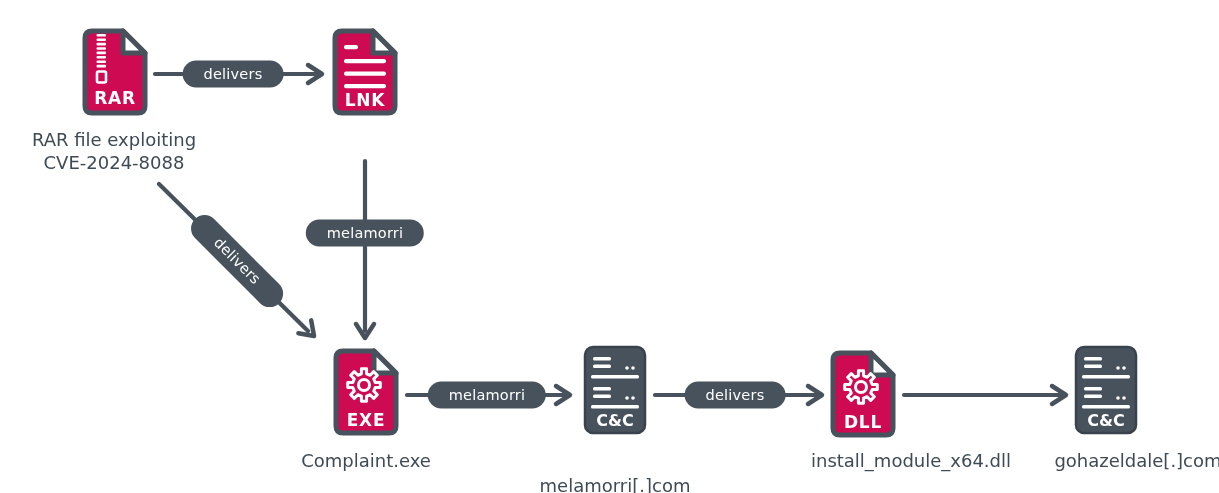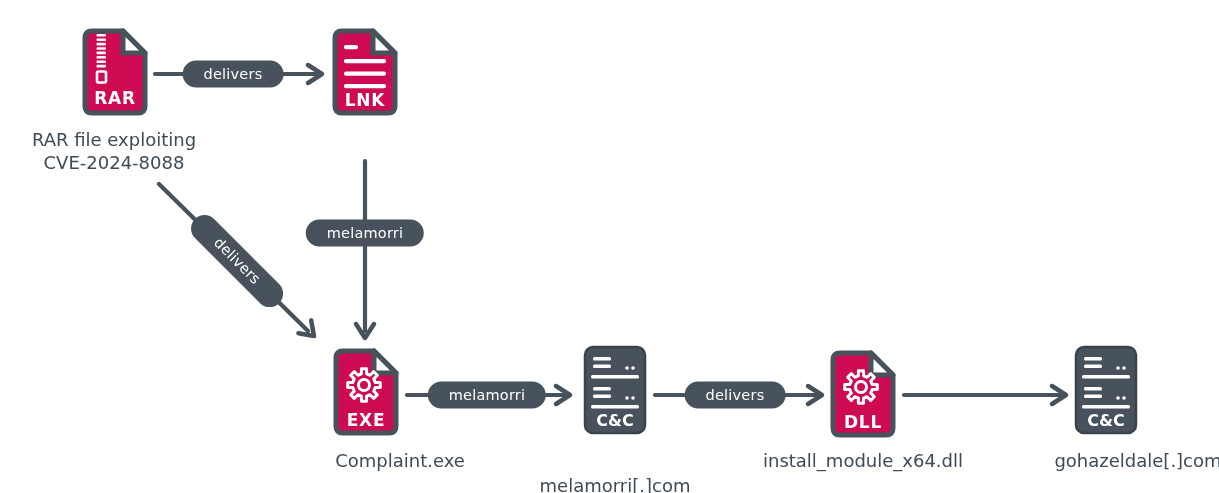--- a/index.html
+++ b/index.html
@@ -181,18 +181,18 @@
   <div class="pill" style="left:233px; top:74px;">delivers</div>
   <div class="pill" style="left:365px; top:233px;">melamorri</div>
   <div class="pill diag" style="left:237px; top:261px;">delivers</div>
   <div class="pill" style="left:487px; top:395px;">melamorri</div>
   <div class="pill" style="left:735px; top:395px;">delivers</div>
 
   <div class="node-label" style="left:114px; top:128px;">
     <div>RAR file exploiting</div>
     <div>CVE-2024-8088</div>
   </div>
-  <div class="node-label" style="left:366px;  top:449px;margin-left:34px;">Complaint.exe</div>
+  <div class="node-label" style="left:366px;  top:449px;">Complaint.exe</div>
   <div class="node-label" style="left:615px;  top:474px;">melamorri[.]com</div>
-  <div class="node-label" style="left:863px;  top:449px;text-align:right;">install_module_x64.dll</div>
+  <div class="node-label" style="left:911px;  top:449px;text-align:right;">install_module_x64.dll</div>
   <div class="node-label" style="left:1106px; top:449px;margin-left:32px;">gohazeldale[.]com</div>
 
 </div>
 
 </body></html>

